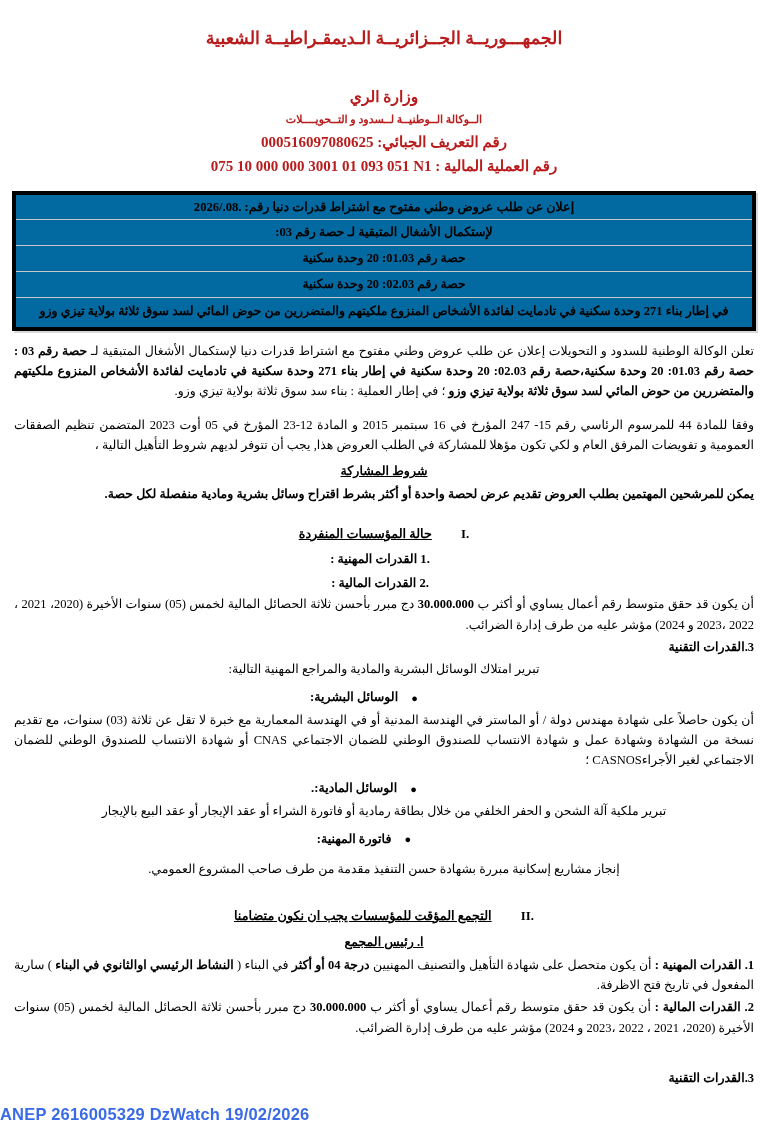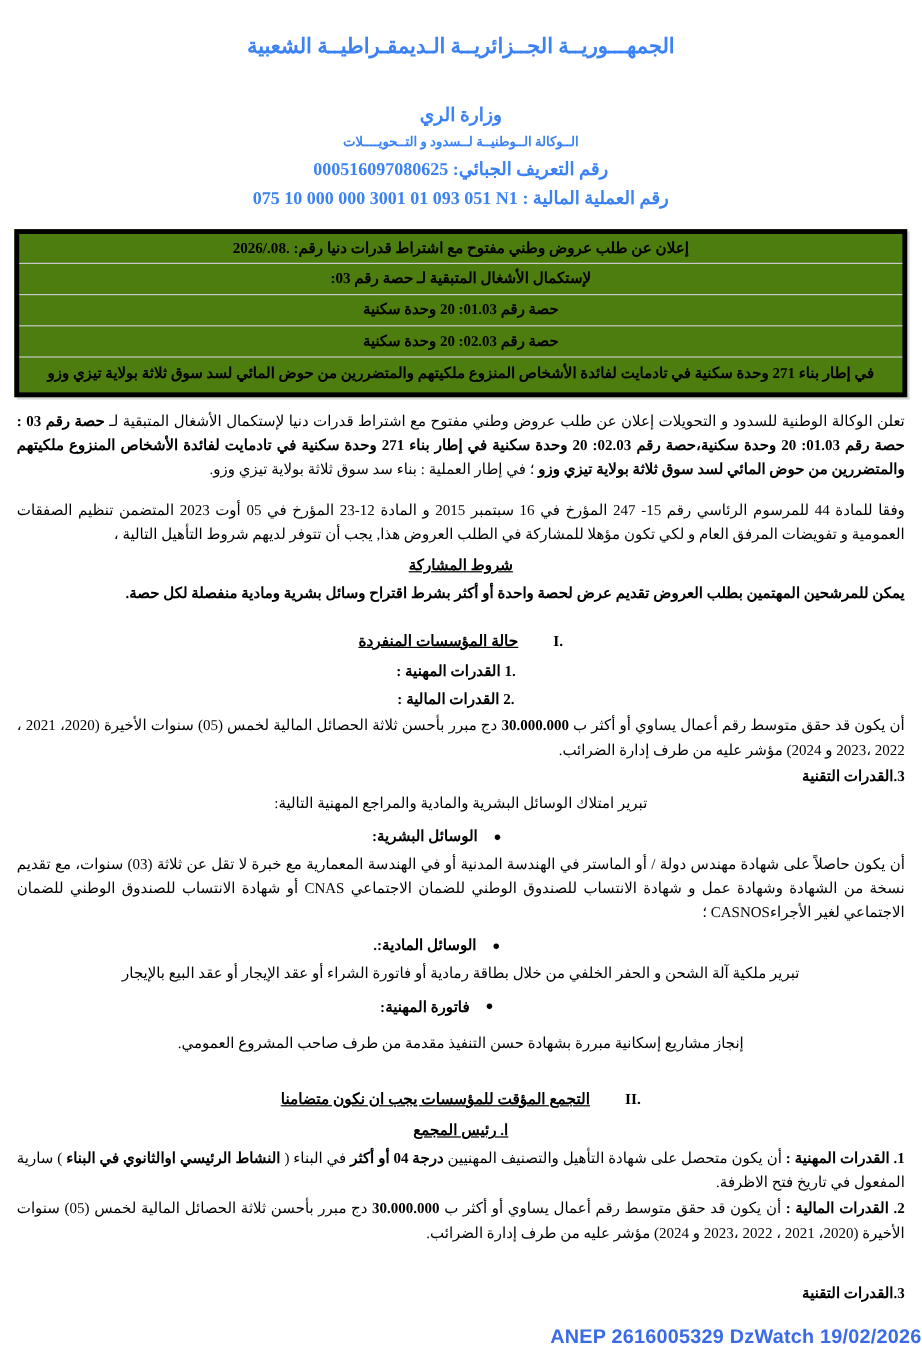--- a/index.html
+++ b/index.html
@@ -20,21 +20,21 @@
     width: 768px;
     height: 1138px;
     box-sizing: border-box;
     padding: 0;
     position: relative;
   }
 
   
   .header {
     text-align: center;
-    color: #3b82f6;
+    color: #b91c1c;
     font-weight: bold;
     padding-top: 26px;
   }
   .hdr-republic {
     font-size: 17.5px;
     letter-spacing: 1.2px;
     line-height: 1.4;
     margin-bottom: 34px;
   }
   .hdr-ministry {
@@ -59,21 +59,21 @@
   .ltr-num {
     direction: ltr;
     unicode-bidi: embed;
     display: inline-block;
   }
 
   
   .notice-box {
     margin: 13px 12px 0 12px;
     border: 4px solid #000000;
-    background: #4d7c0f;
+    background: #0369a1;
     box-shadow: 2px 2px 0 #d9d9d9;
   }
   .notice-box .row {
     border-bottom: 1px solid #c9c9c9;
     text-align: center;
     font-weight: bold;
     font-size: 12.6px;
     line-height: 1.5;
     padding: 3px 8px;
   }
@@ -168,21 +168,21 @@
   .spacer-sm { height: 7px; }
   .spacer-md { height: 14px; }
   .spacer-lg { height: 26px; }
 
   
   .footer {
     position: absolute;
     left: 0;
     right: 0;
     bottom: 14px;
-    text-align: right;
+    text-align: left;
   }
   .footer .anep {
     color: #3a6ae8;
     font-family: "Liberation Sans", "DejaVu Sans", sans-serif;
     font-weight: bold;
     font-size: 16.5px;
     direction: ltr;
     unicode-bidi: embed;
     display: inline-block;
     letter-spacing: 0.2px;

